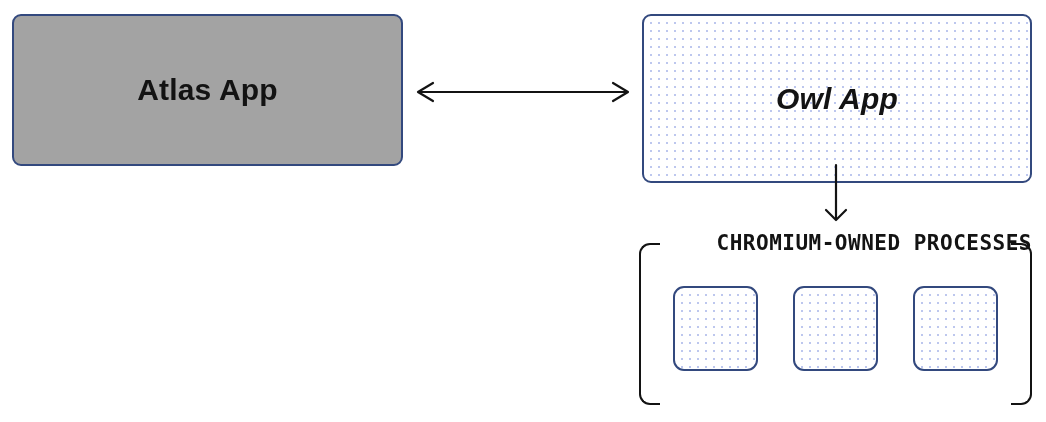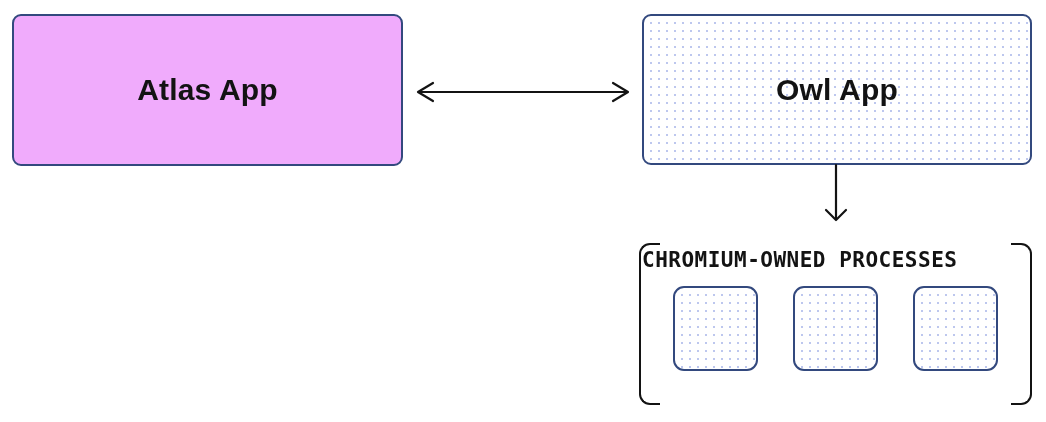--- a/index.html
+++ b/index.html
@@ -28,29 +28,30 @@
   .app-box .app-label {
     font-family: "Liberation Sans", "DejaVu Sans", sans-serif;
     font-weight: 700;
     font-size: 30px;
     letter-spacing: 0.2px;
     color: #131313;
   }
   .box-atlas {
     left: 12px; top: 14px;
     width: 391px; height: 152px;
-    background: #f0abfc;
+    background: #a3a3a3;
   }
   .box-owl {
     left: 642px; top: 14px;
-    width: 390px; height: 151px;
+    width: 390px; height: 169px;
     background-color: #ffffff;
     background-image: radial-gradient(#bdc7ee 1.2px, rgba(255,255,255,0) 1.3px);
     background-size: 8px 8px;
     background-position: 3px 3px;
+    font-style: italic;
   }
   
   .ipc-label {
     position: absolute;
     left: 420px; top: 52px;
     width: 200px;
     text-align: center;
     font-family: "DejaVu Sans Mono", "Liberation Mono", monospace;
     font-weight: 700;
     font-size: 20px;
@@ -79,28 +80,27 @@
   .bracket-right {
     left: 1011px;
     border: 2.5px solid #131313;
     border-left: none;
     border-radius: 0 11px 11px 0;
   }
   .group-label {
     position: absolute;
     left: 642px; top: 231px;
     width: 390px;
-    text-align: left;
+    text-align: right;
     font-family: "DejaVu Sans Mono", "Liberation Mono", monospace;
     font-weight: 700;
     font-size: 21px;
     letter-spacing: 0.5px;
     white-space: nowrap;
     color: #131313;
-    margin-top: 17px;
   }
   .proc-row {
     position: absolute;
     left: 673px; top: 286px;
     display: flex;
     gap: 35px;
   }
   .proc-box {
     box-sizing: border-box;
     width: 85px; height: 85px;

